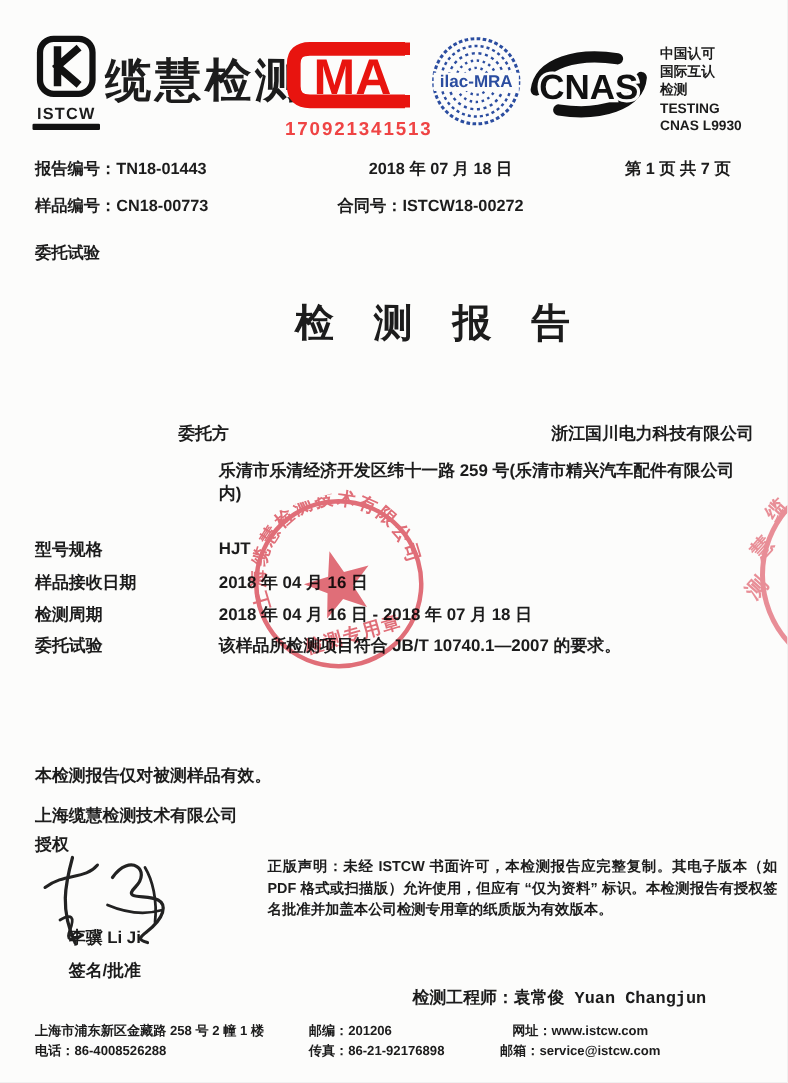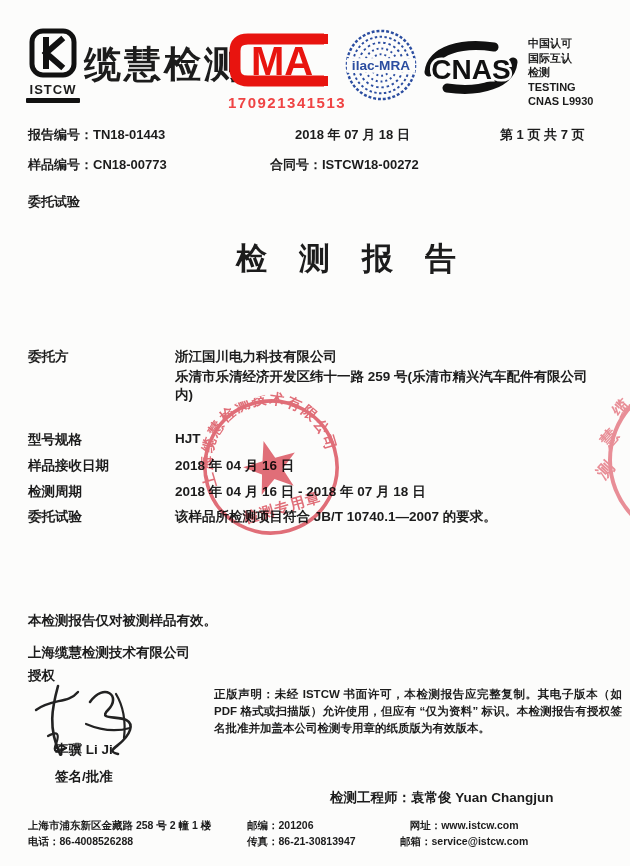--- a/index.html
+++ b/index.html
@@ -35,21 +35,21 @@
          opacity:.82;mix-blend-mode:multiply;}
   .stamp2{left:594px;top:372px;width:160px;height:180px;opacity:.85;mix-blend-mode:multiply;}
   
   .validity{left:28px;top:612px;font-size:13.5px;font-weight:700;}
   .issuer{left:28px;top:641px;font-size:13.5px;font-weight:700;line-height:23px;}
   .sig{left:28px;top:680px;}
   .signer{left:55px;top:741px;font-size:13.5px;font-weight:700;}
   .signlab{left:55px;top:768px;font-size:13.5px;font-weight:700;}
   .statement{left:214px;top:686px;width:408px;font-size:11.5px;line-height:17px;
              font-weight:700;text-align:justify;}
-  .engineer{left:330px;top:789px;font-size:13.5px;font-weight:700;}
+  .engineer{left:330px;top:789px;font-size:13.5px;font-weight:700;font-family:Liberation Mono, monospace;}
   .footer{top:817px;font-size:10.5px;line-height:16px;font-weight:700;}
   .fc1{left:28px;} .fc2{left:247px;} .fc3{left:400px;text-align:center;}
   .red{color:#ef4444;}
 </style>
 </head>
 <body>
 
 <div class="page">
 
   <div class="abs istcw-block">
@@ -112,21 +112,21 @@
   <div class="abs meta r2" style="left:270px;">
     <span>合同号：</span><span>ISTCW18-00272</span>
   </div>
 
   <div class="abs meta r3 mx28">委托试验</div>
 
   <div class="abs title-row">
     <span class="title">检测报告</span>
   </div>
 
-  <div class="frow" style="top:348px;">
+  <div class="frow" style="top:338px;text-align:right;">
     <span class="lab">委托方</span><span class="val">浙江国川电力科技有限公司</span>
   </div>
   <div class="frow" style="top:368px;">
     <span class="lab"></span><span class="val">乐清市乐清经济开发区纬十一路 259 号(乐清市精兴汽车配件有限公司内)</span>
   </div>
 
   <div class="frow" style="top:431px;">
     <span class="lab">型号规格</span><span class="val">HJT</span>
   </div>
   <div class="frow" style="top:457px;">
@@ -182,20 +182,20 @@
   <div class="abs engineer">
     <span>检测工程师：</span><span>袁常俊  Yuan Changjun</span>
   </div>
 
   <div class="abs footer fc1">
     <div>上海市浦东新区金藏路 258 号 2 幢 1 楼</div>
     <div>电话：86-4008526288</div>
   </div>
   <div class="abs footer fc2">
     <div>邮编：201206</div>
-    <div>传真：86-21-30813947</div>
+    <div>传真：86-21-92176898</div>
   </div>
   <div class="abs footer fc3">
     <div>网址：www.istcw.com</div>
     <div>邮箱：service@istcw.com</div>
   </div>
 
 </div>
 
 </body></html>

